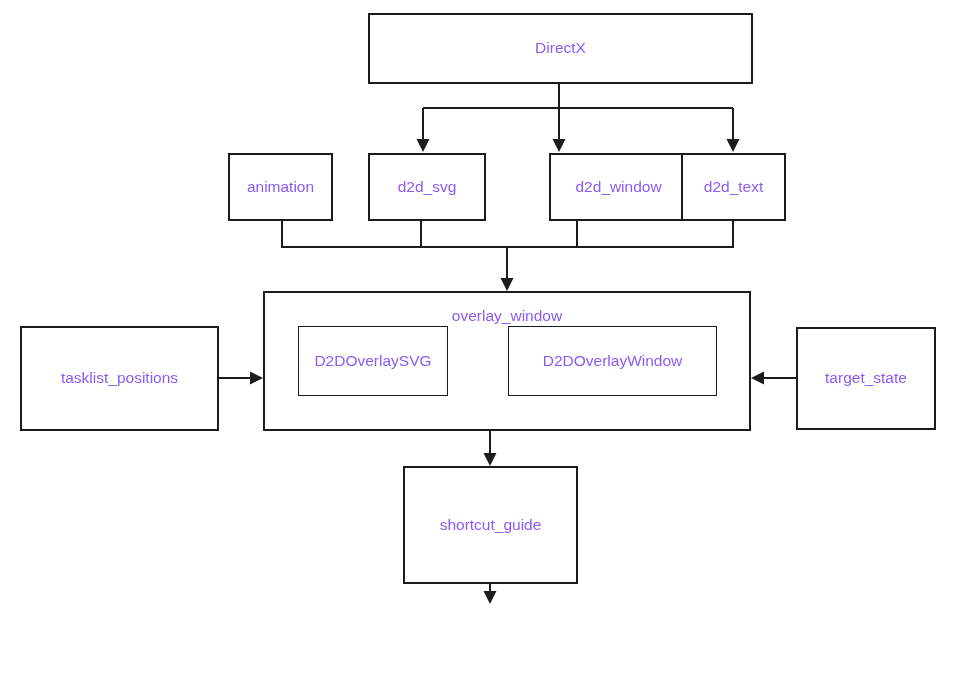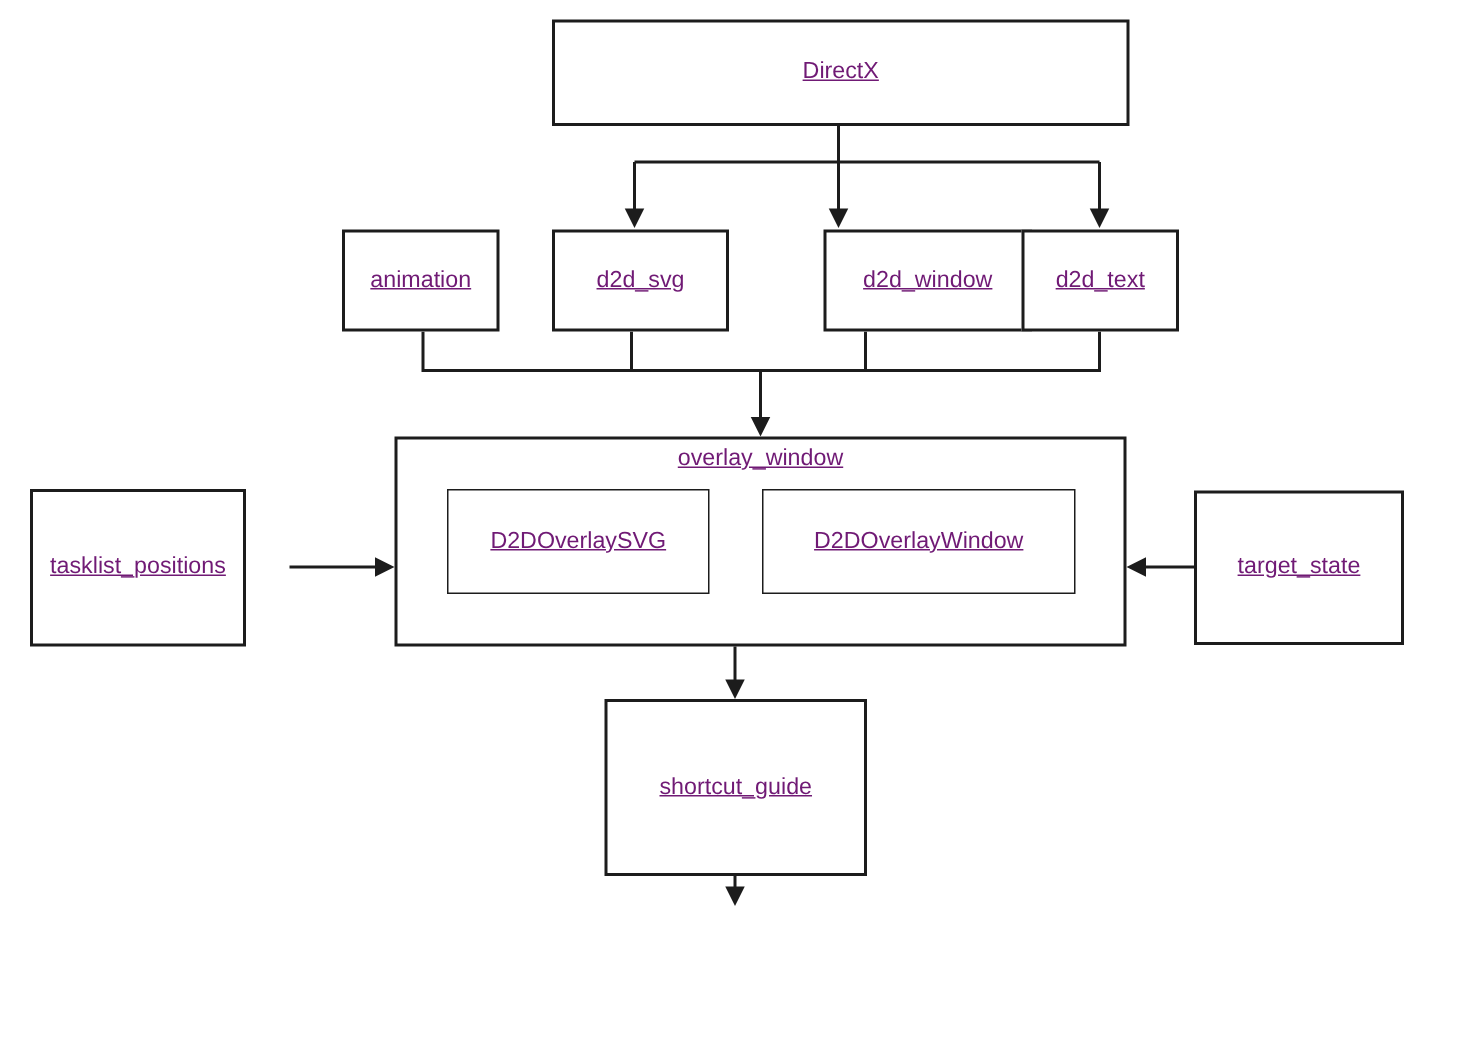--- a/index.html
+++ b/index.html
@@ -32,46 +32,45 @@
     stroke: none;
   }
   .node {
     position: absolute;
     box-sizing: border-box;
     border: 2px solid #1c1c1c;
     background: #ffffff;
     display: flex;
     align-items: center;
     justify-content: center;
-    color: #701a75;
+    color: #8b5cf6;
     font-size: 15.5px;
     line-height: 1.2;
     white-space: nowrap;
-    text-decoration: underline;
   }
   .node.group {
     align-items: flex-start;
     background: transparent;
   }
   .node.group .group-title {
-    padding-top: 4px;
+    padding-top: 14px;
   }
   .node.inner {
     border-width: 1.8px;
   }
   
   .n-directx            { left: 368px; top: 13px;  width: 385px; height: 71px; }
   .n-animation          { left: 228px; top: 153px; width: 105px; height: 68px; }
   .n-d2d-svg            { left: 368px; top: 153px; width: 118px; height: 68px; }
   .n-d2d-window         { left: 508px; top: 153px; width: 139px; height: 68px; margin-left: 41px; }
   .n-d2d-text           { left: 681px; top: 153px; width: 105px; height: 68px; }
   .n-overlay-window     { left: 263px; top: 291px; width: 488px; height: 140px; }
-  .n-d2d-overlay-svg    { left: 298px; top: 326px; width: 175px; height: 70px; align-items: center; }
+  .n-d2d-overlay-svg    { left: 298px; top: 326px; width: 150px; height: 70px; align-items: center; }
   .n-d2d-overlay-window { left: 508px; top: 326px; width: 209px; height: 70px; }
-  .n-tasklist-positions { left: 20px;  top: 326px; width: 144px; height: 105px; }
+  .n-tasklist-positions { left: 20px;  top: 326px; width: 199px; height: 105px; }
   .n-target-state       { left: 796px; top: 327px; width: 140px; height: 103px; }
   .n-shortcut-guide     { left: 403px; top: 466px; width: 175px; height: 118px; }
   .n-main               { left: 403px; top: 604px; width: 175px; height: 70px; }
 </style>
 </head>
 <body>
 
 <div class="stage">
 
   <svg class="edges" viewBox="0 0 975 692" aria-hidden="true">

